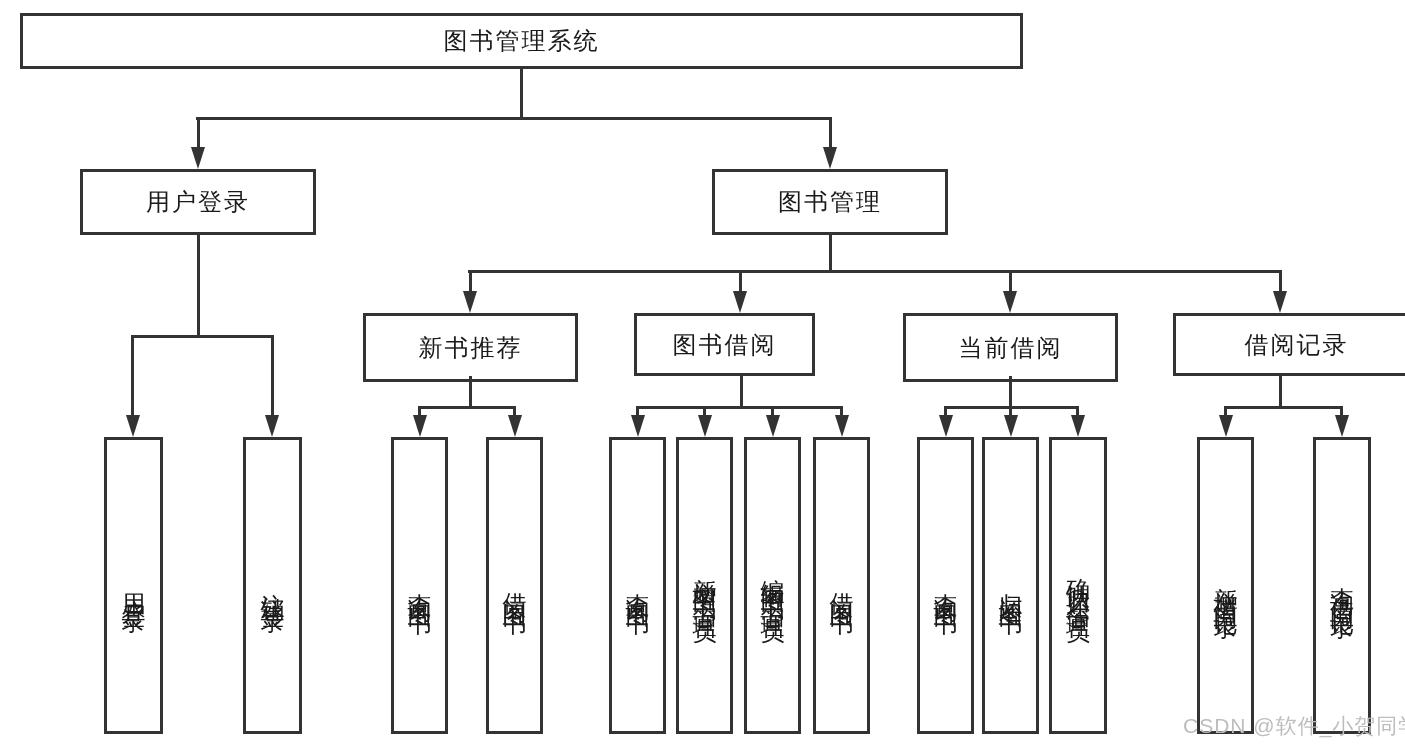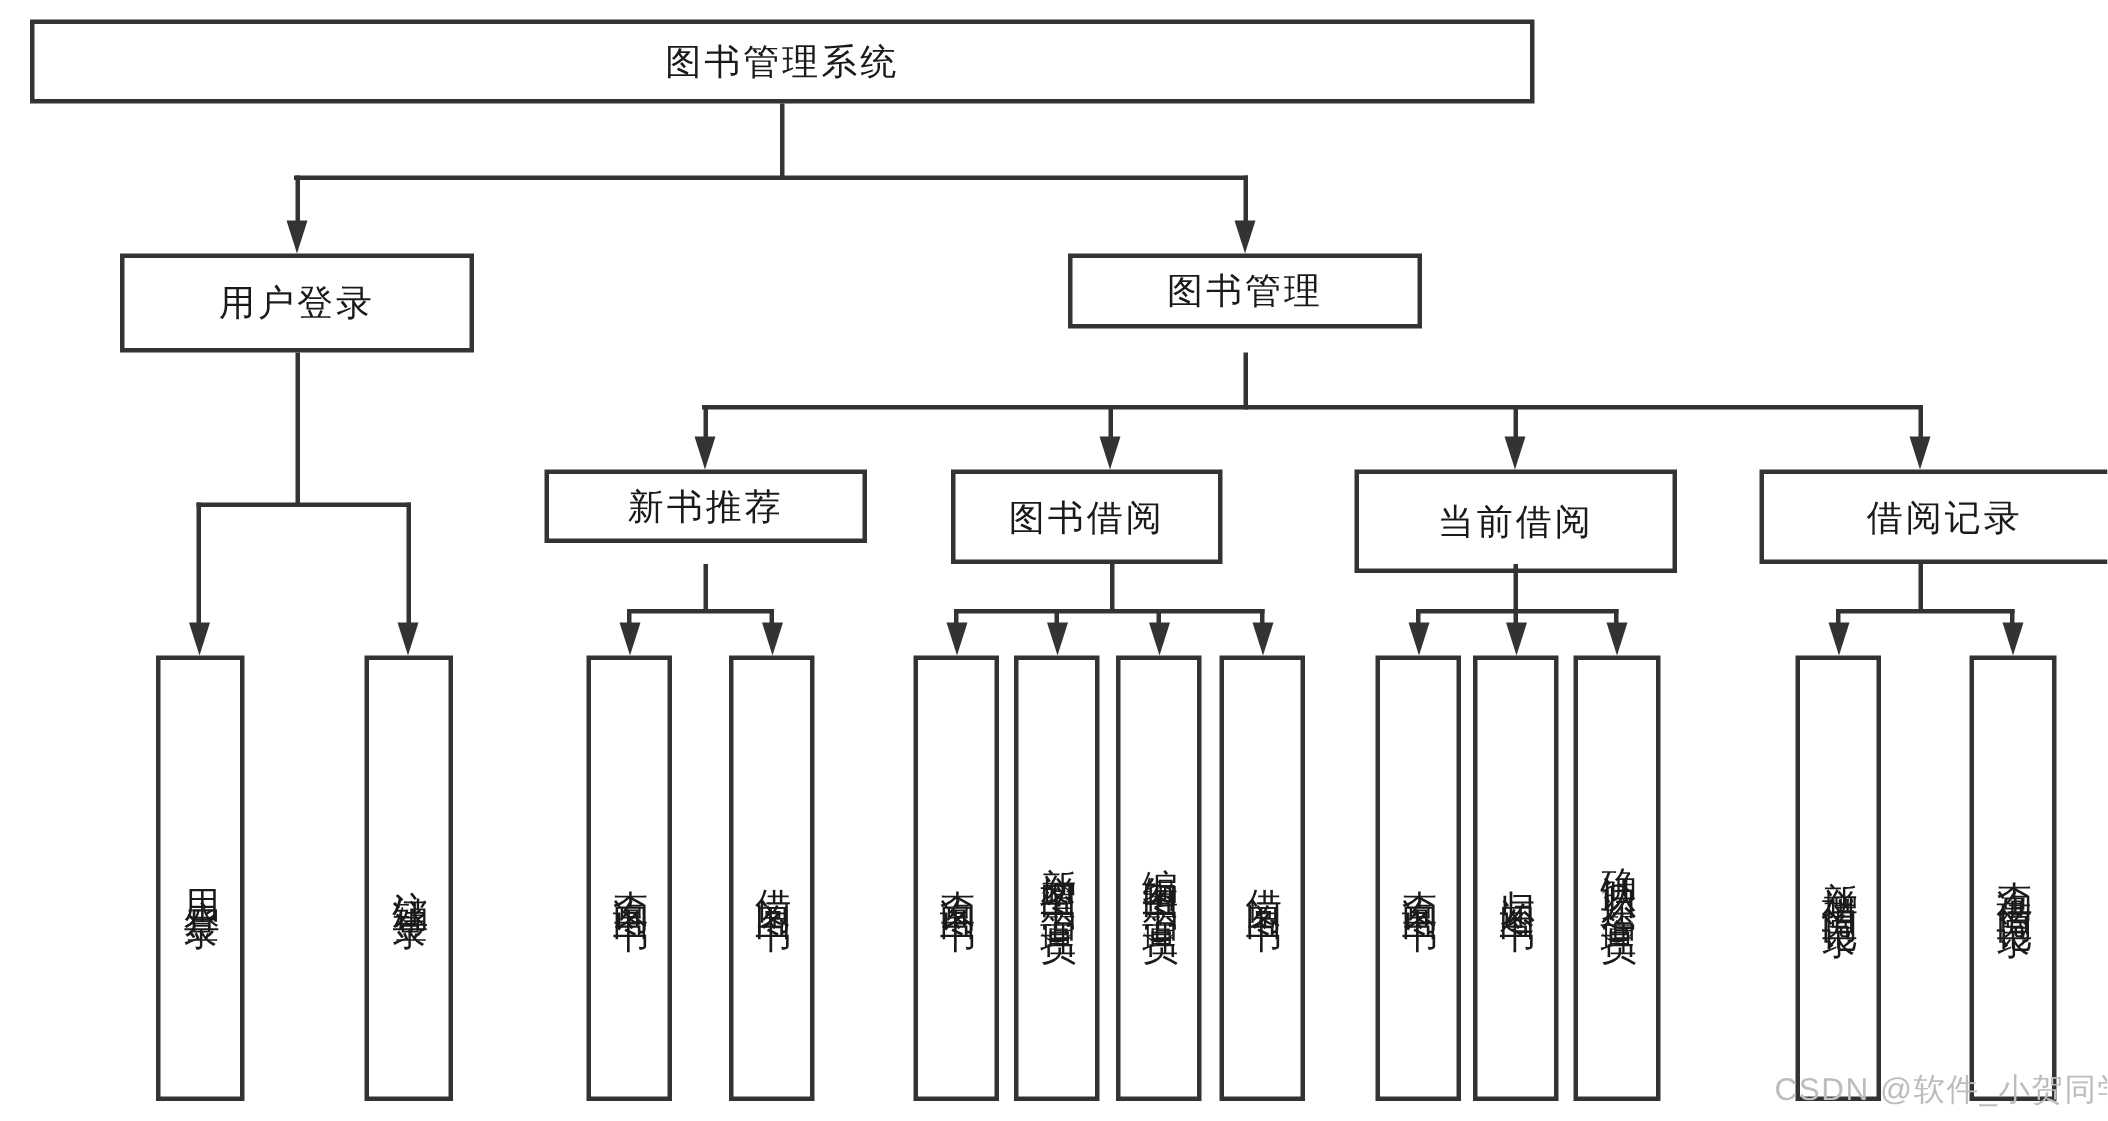--- a/index.html
+++ b/index.html
@@ -84,41 +84,41 @@
   <div class="node" style="left:20px; top:13px; width:1003px; height:56px;">图书管理系统</div>
 
   <div class="vline" style="left:520px; top:69px; height:50px;"></div>
   <div class="hline" style="left:196px; top:117px; width:636px;"></div>
   <div class="vline" style="left:197px; top:117px; height:31px;"></div>
   <div class="arrow" style="left:191px; top:147px;"></div>
   <div class="vline" style="left:829px; top:117px; height:31px;"></div>
   <div class="arrow" style="left:823px; top:147px;"></div>
 
   <div class="node" style="left:80px; top:169px; width:236px; height:66px;">用户登录</div>
-  <div class="node" style="left:712px; top:169px; width:236px; height:50px;">图书管理</div>
+  <div class="node" style="left:712px; top:169px; width:236px; height:66px;">图书管理</div>
 
   <div class="vline" style="left:197px; top:235px; height:103px;"></div>
   <div class="hline" style="left:131px; top:335px; width:143px;"></div>
   <div class="vline" style="left:131px; top:335px; height:82px;"></div>
   <div class="arrow" style="left:126px; top:415px;"></div>
   <div class="vline" style="left:271px; top:335px; height:82px;"></div>
   <div class="arrow" style="left:265px; top:415px;"></div>
 
   <div class="vline" style="left:829px; top:235px; height:38px;"></div>
   <div class="hline" style="left:468px; top:270px; width:814px;"></div>
   <div class="vline" style="left:469px; top:270px; height:23px;"></div>
   <div class="arrow" style="left:463px; top:291px;"></div>
   <div class="vline" style="left:739px; top:270px; height:23px;"></div>
   <div class="arrow" style="left:733px; top:291px;"></div>
   <div class="vline" style="left:1009px; top:270px; height:23px;"></div>
   <div class="arrow" style="left:1003px; top:291px;"></div>
   <div class="vline" style="left:1279px; top:270px; height:23px;"></div>
   <div class="arrow" style="left:1273px; top:291px;"></div>
 
-  <div class="node" style="left:363px; top:313px; width:215px; height:49px;">新书推荐</div>
+  <div class="node" style="left:363px; top:313px; width:215px; height:69px;">新书推荐</div>
   <div class="node" style="left:634px; top:313px; width:181px; height:63px;">图书借阅</div>
   <div class="node" style="left:903px; top:313px; width:215px; height:69px;">当前借阅</div>
   <div class="node" style="left:1173px; top:313px; width:247px; height:63px;">借阅记录</div>
 
   <div class="vline" style="left:469px; top:376px; height:32px;"></div>
   <div class="hline" style="left:418px; top:406px; width:98px;"></div>
   <div class="vline" style="left:418px; top:406px; height:12px;"></div>
   <div class="arrow" style="left:413px; top:415px;"></div>
   <div class="vline" style="left:513px; top:406px; height:12px;"></div>
   <div class="arrow" style="left:508px; top:415px;"></div>

